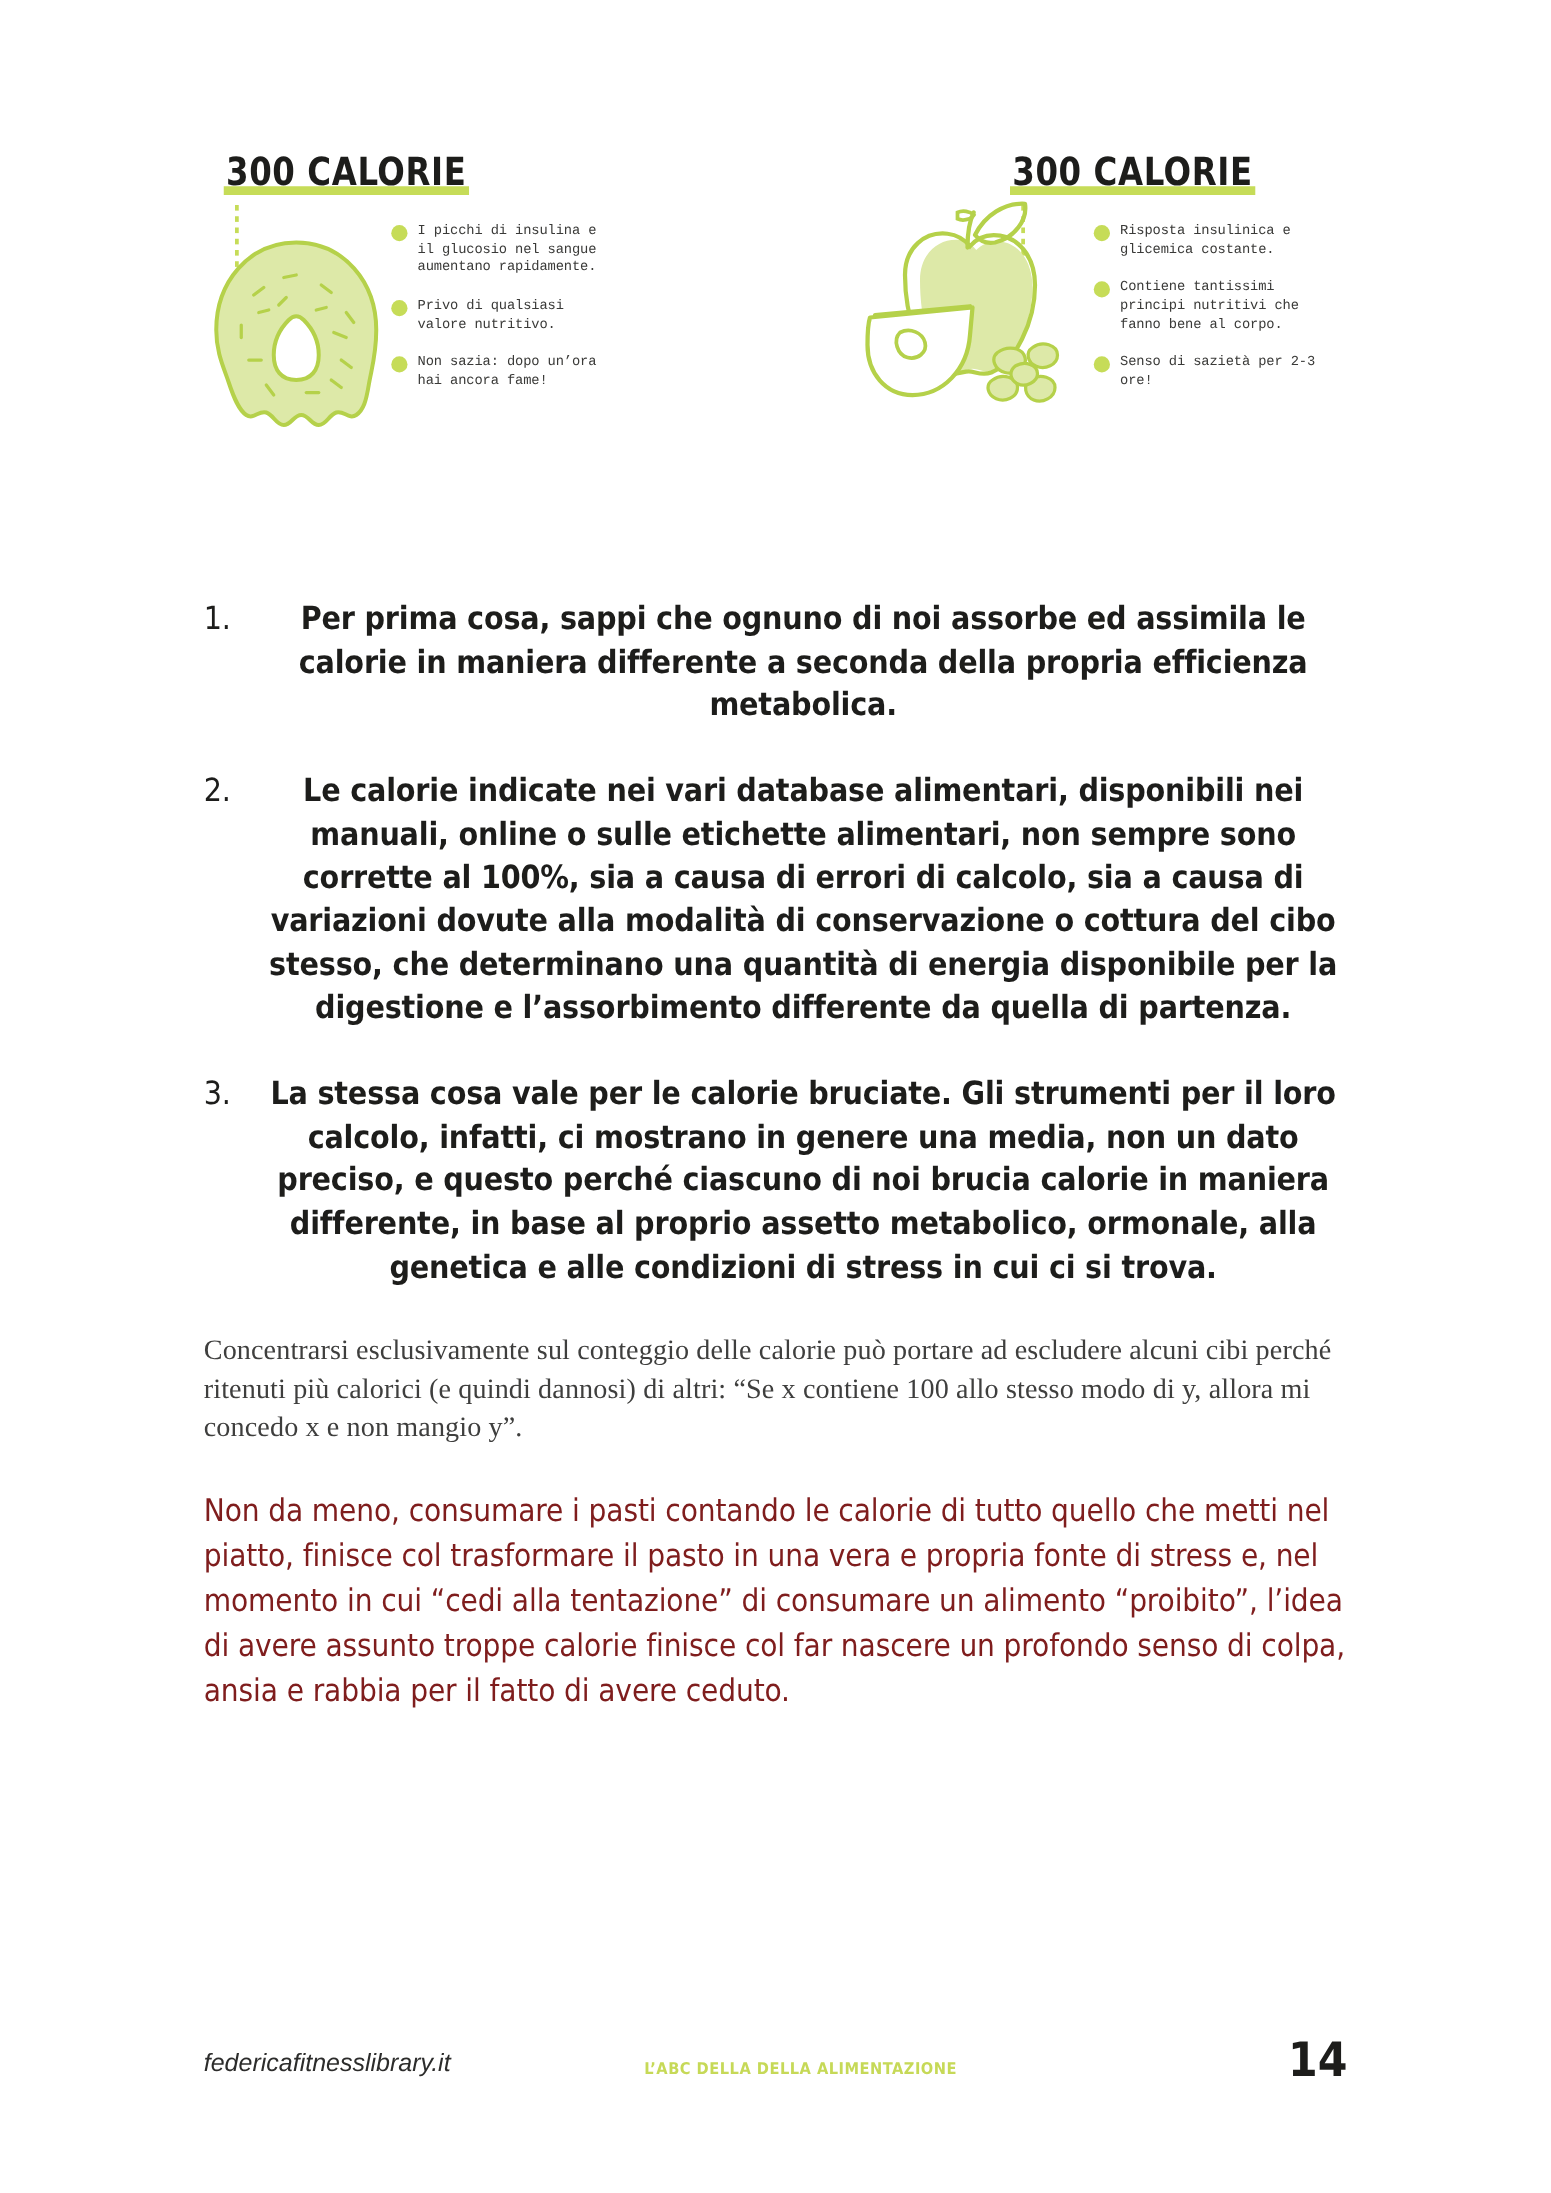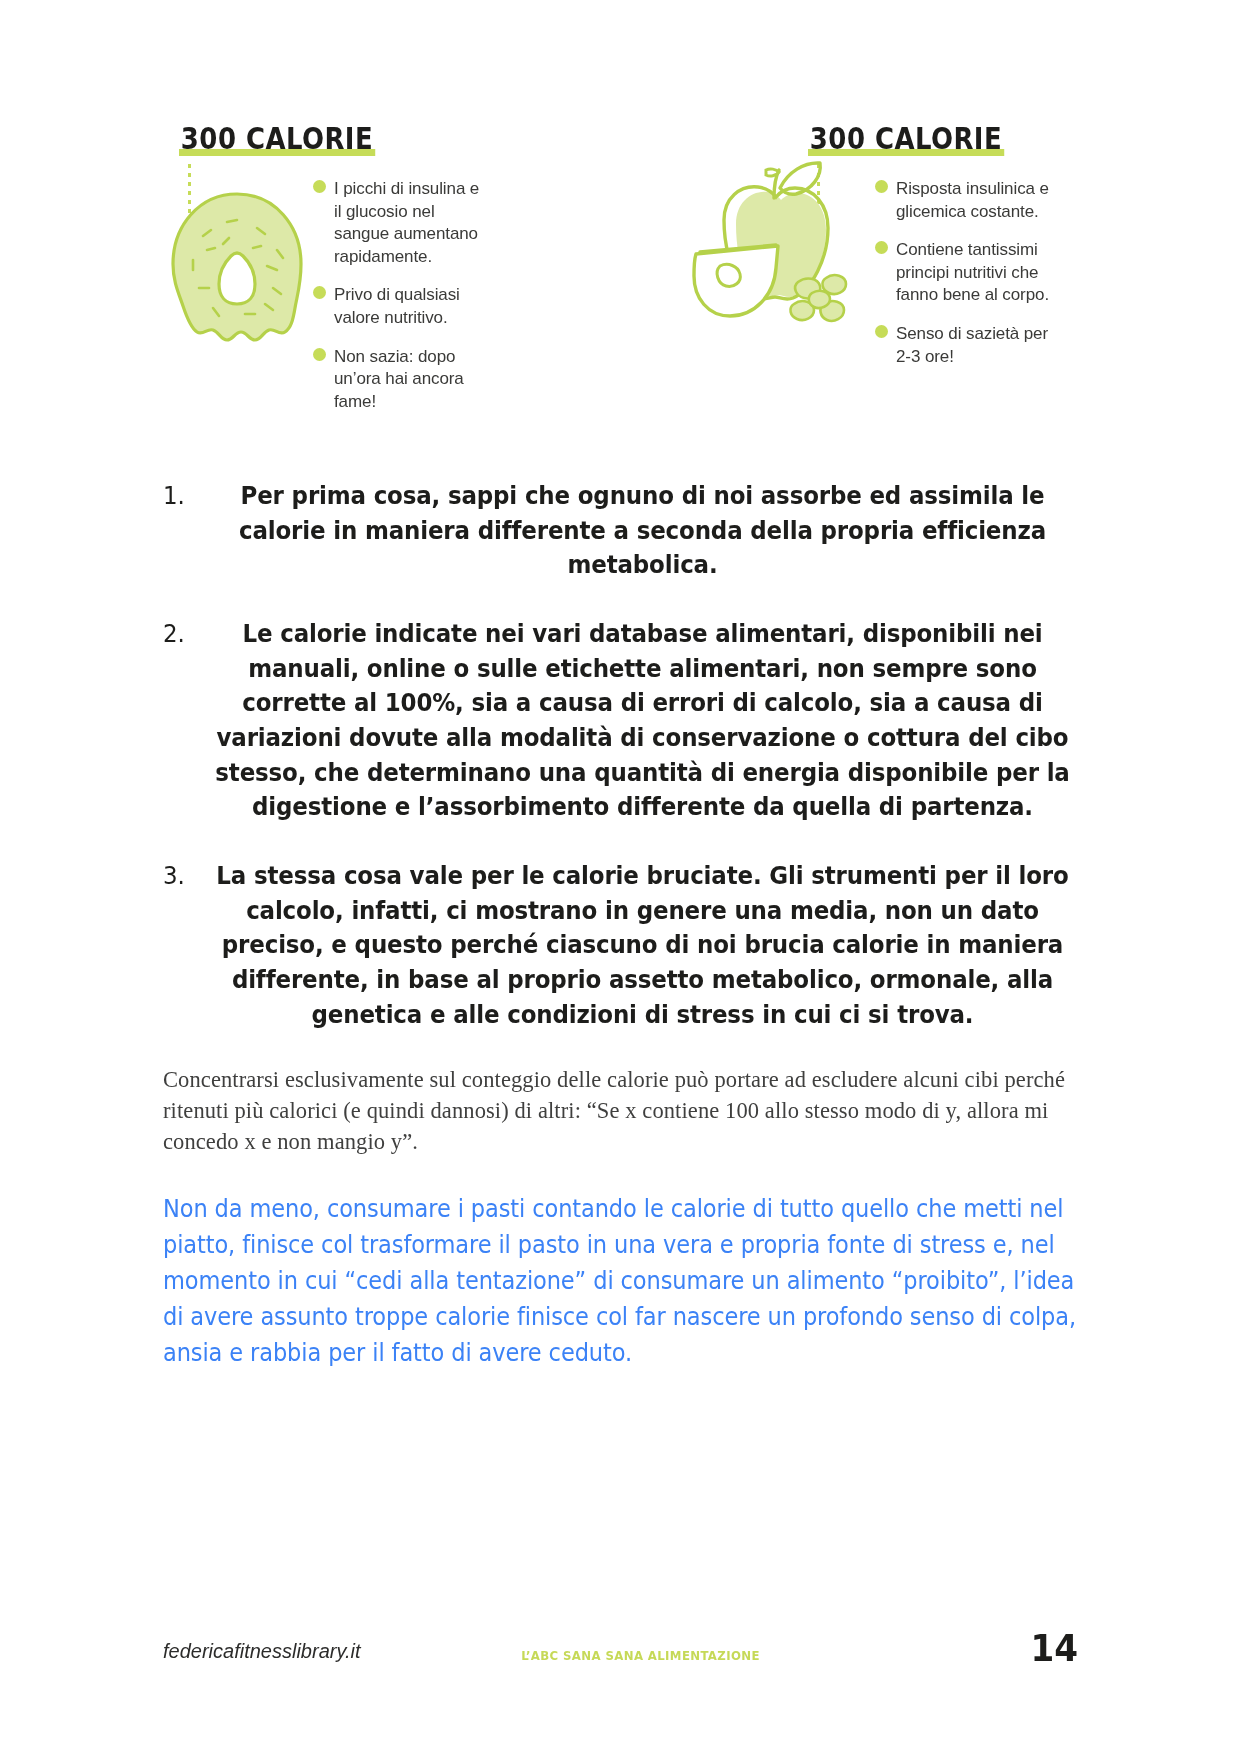--- a/index.html
+++ b/index.html
@@ -89,22 +89,22 @@
   .bullet-dot {
     flex: 0 0 auto;
     width: 13px;
     height: 13px;
     border-radius: 50%;
     background: #c6dc58;
     margin-right: 8px;
     margin-top: 2px;
   }
   .bullet-text {
-    font-family: Liberation Sans, sans-serif;
-    font-size: 17px;
+    font-family: Liberation Mono, monospace;
+    font-size: 11px;
     line-height: 1.33;
     color: #3a3a38;
     letter-spacing: -0.1px;
   }
 
   
   #content {
     position: absolute;
     left: 163px;
     top: 478px;
@@ -147,21 +147,21 @@
     font-family: "Liberation Sans Narrow", "DejaVu Sans Condensed", "Liberation Sans", sans-serif;
     font-weight: normal;
     font-size: 25.5px;
     color: #1d1d1b;
   }
 
   p.green-block {
     font-family: "Liberation Sans Narrow", "DejaVu Sans Condensed", "Liberation Sans", sans-serif;
     font-size: 25px;
     line-height: 1.44;
-    color: #3b82f6;
+    color: #7f1d1d;
     margin: 34px 0 0 0;
     letter-spacing: -0.1px;
   }
 
   
   #footer {
     position: absolute;
     left: 163px;
     top: 1630px;
     width: 915px;
@@ -327,15 +327,15 @@
   </ol>
 
   <p class="serif">Concentrarsi esclusivamente sul conteggio delle calorie può portare ad escludere alcuni cibi perché ritenuti più calorici (e quindi dannosi) di altri: “Se x contiene 100 allo stesso modo di y, allora mi concedo x e non mangio y”.</p>
 
 
   <p class="green-block">Non da meno, consumare i pasti contando le calorie di tutto quello che metti nel piatto, finisce col trasformare il pasto in una vera e propria fonte di stress e, nel momento in cui “cedi alla tentazione” di consumare un alimento “proibito”, l’idea di avere assunto troppe calorie finisce col far nascere un profondo senso di colpa, ansia e rabbia per il fatto di avere ceduto.</p>
 </div>
 
 <div id="footer">
   <div class="footer-site">federicafitnesslibrary.it</div>
-  <div class="footer-center">L’ABC SANA SANA ALIMENTAZIONE</div>
+  <div class="footer-center">L’ABC DELLA DELLA ALIMENTAZIONE</div>
   <div class="footer-page">14</div>
 </div>
 
 </body></html>

